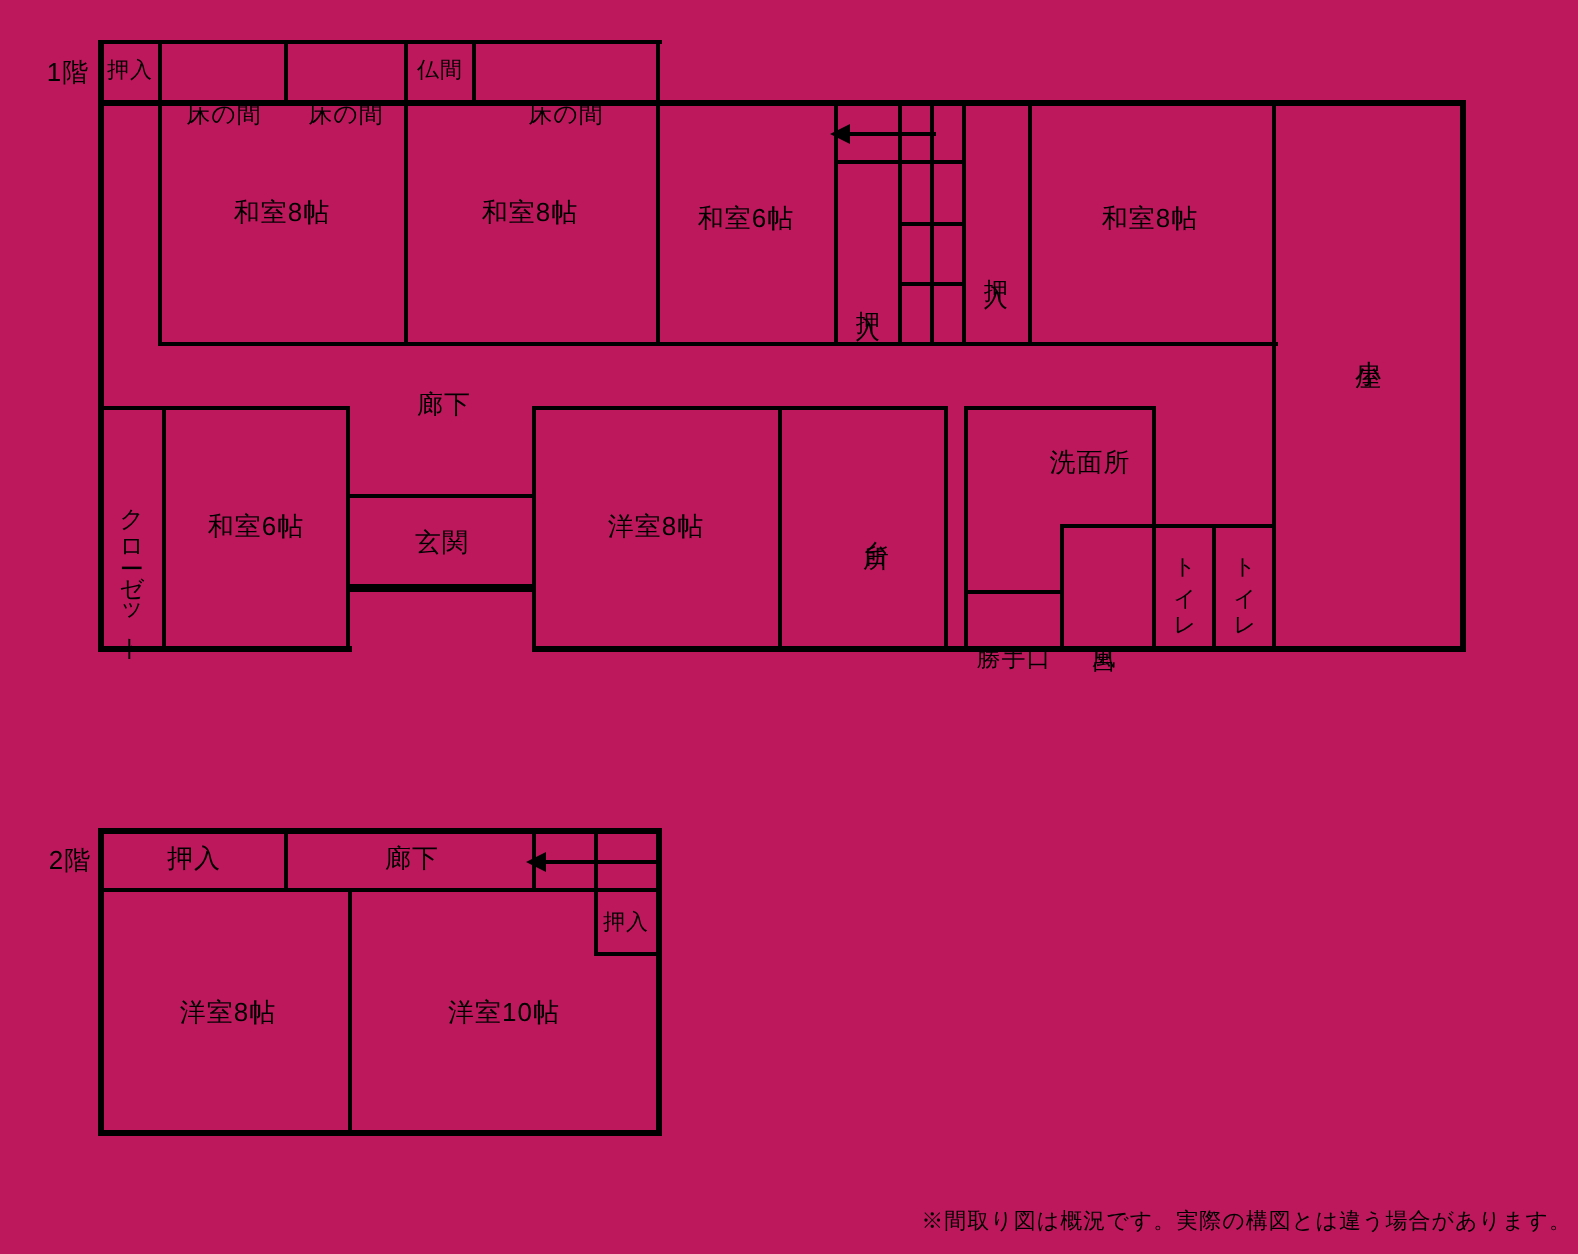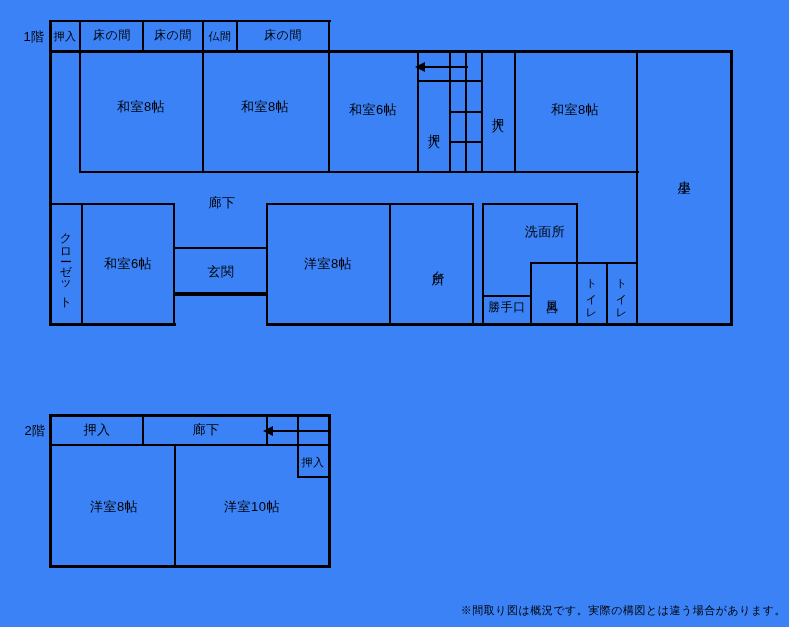--- a/index.html
+++ b/index.html
@@ -1,29 +1,29 @@
 <!DOCTYPE html>
 <html><head>
 <meta charset="utf-8">
 <style>
   html,body { margin:0; padding:0; }
   body { font-family:"Liberation Sans", sans-serif; }
   .canvas {
     position:relative; width:789px; height:627px;
-    background:#3b82f6; overflow:hidden;
+    background:#be185d; overflow:hidden;
     color:#000;
   }
   .w { position:absolute; background:#000; }
   .lbl {
     position:absolute; transform:translate(-50%,-50%);
     white-space:nowrap; font-size:13px; line-height:1.15; color:#000;
     letter-spacing:0.5px;
   }
   .v { writing-mode:vertical-rl; text-orientation:mixed; letter-spacing:2px; }
-  .s12 { font-size:12px; }
+  .s12 { font-size:12px;margin-top:22px; }
   .s11 { font-size:11px; }
   .ah {
     position:absolute; width:0; height:0;
     border-top:5px solid transparent; border-bottom:5px solid transparent;
     border-right:10px solid #000;
   }
   .note {
     position:absolute; right:3px; top:603px; font-size:11px;
     letter-spacing:0.5px; color:#000;
   }

